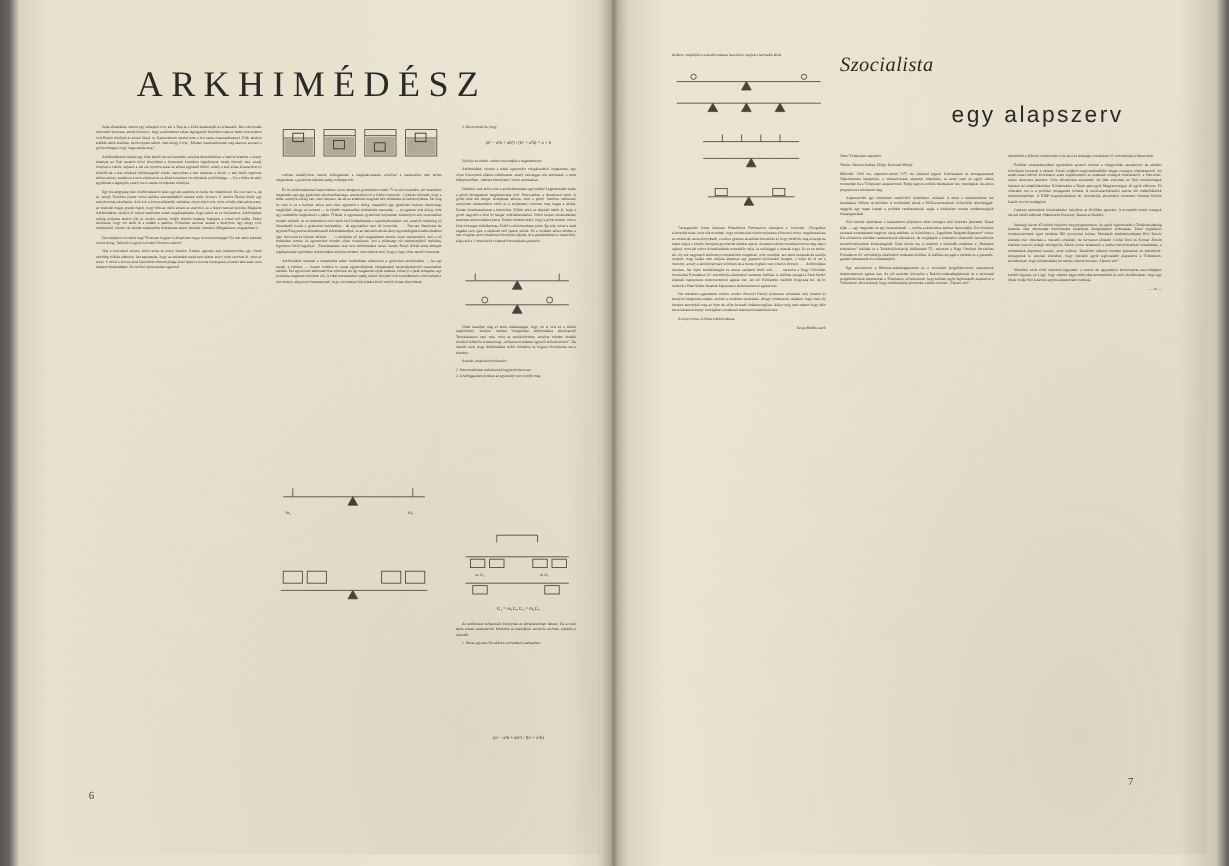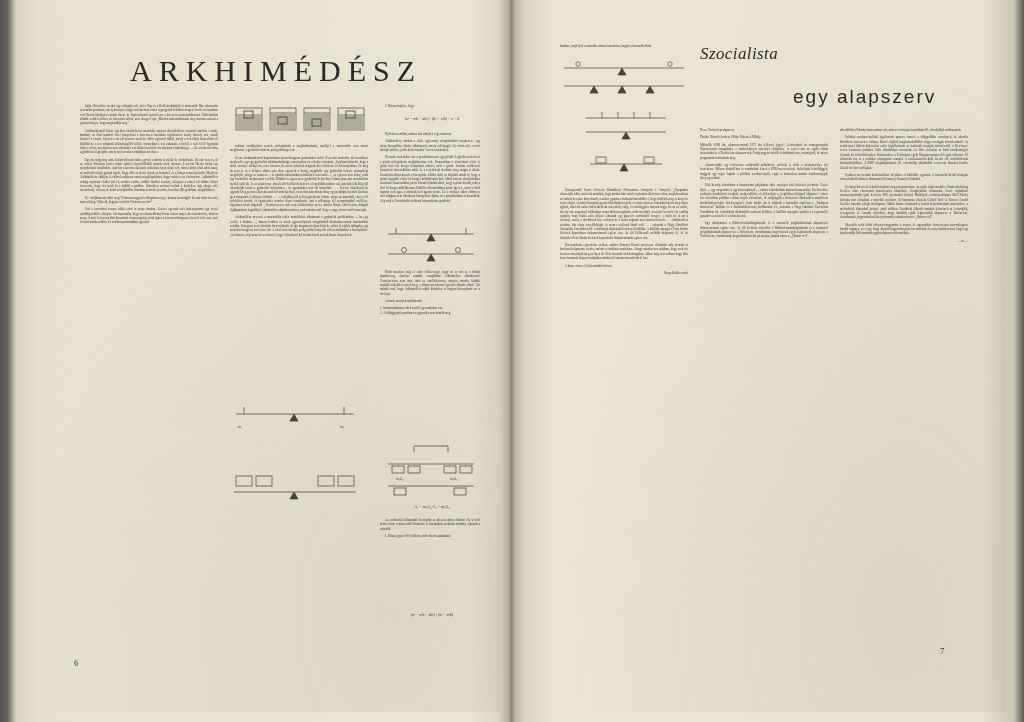--- a/index.html
+++ b/index.html
@@ -67,21 +67,21 @@
       rgba(90,85,70,0.28) 40%,
       rgba(60,56,46,0.45) 52%,
       rgba(90,85,70,0.20) 65%,
       rgba(90,85,70,0.00) 100%);
     pointer-events: none;
   }
 
   
   .masthead {
     position: absolute;
-    left: 112px; top: 42px;
+    left: 96px; top: 42px;
     font-family: "Liberation Serif", serif;
     font-size: 30px;
     letter-spacing: 7px;
     color: #2b2a26;
   }
 
   .col {
     position: absolute;
     color: #3a382f;
     text-align: justify;

